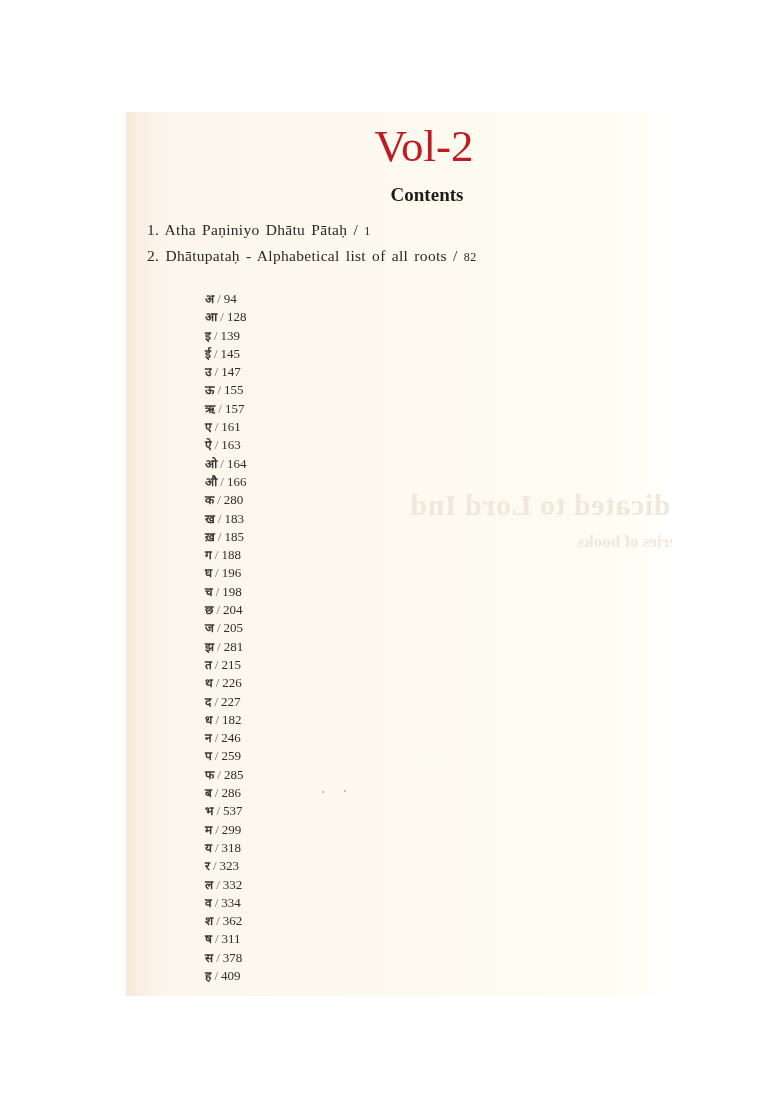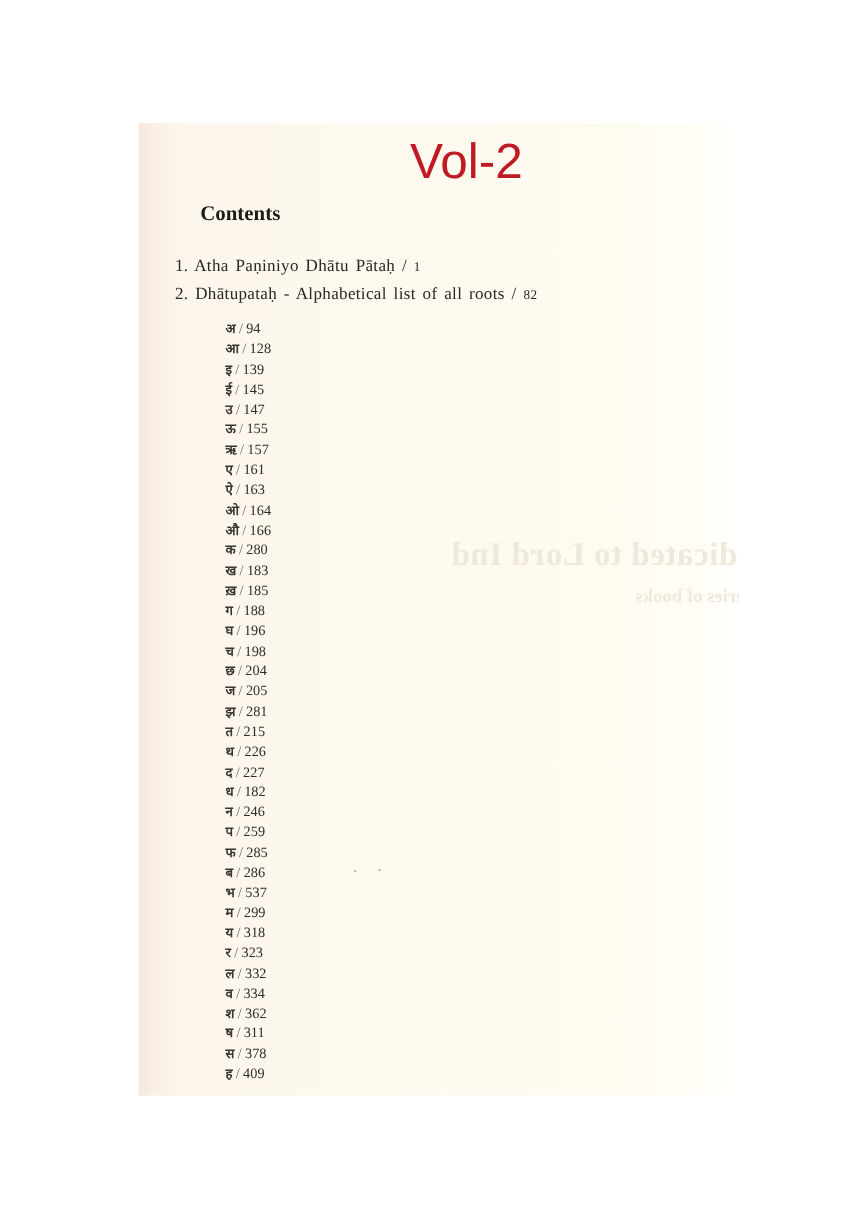--- a/index.html
+++ b/index.html
@@ -45,44 +45,45 @@
       font-weight: bold;
       margin-top: 10px;
       margin-left: -70px;
     }
     .title {
       position: absolute;
       left: 0;
       width: 546px;
       top: 12px;
       text-align: center;
-      font-family: Liberation Sans, sans-serif;
+      font-family: Liberation Serif, serif;
       font-size: 45px;
       color: #c01a24;
       line-height: 1;
       padding-left: 50px;
       box-sizing: border-box;
     }
     .subtitle {
       position: absolute;
       left: 0;
       width: 546px;
       top: 72px;
+      text-align: center;
       font-family: "Liberation Serif", serif;
       font-size: 19px;
       font-weight: bold;
       color: #1e1c1a;
       padding-left: 56px;
       box-sizing: border-box;
     }
     .toc {
       position: absolute;
       left: 21px;
       top: 105px;
-      margin: 12px;
+      margin: 0;
       padding: 0;
       list-style: none;
       font-family: "Liberation Serif", serif;
       color: #2a2826;
     }
     .toc li {
       font-size: 15.5px;
       height: 26px;
       line-height: 26px;
       letter-spacing: 0.3px;

